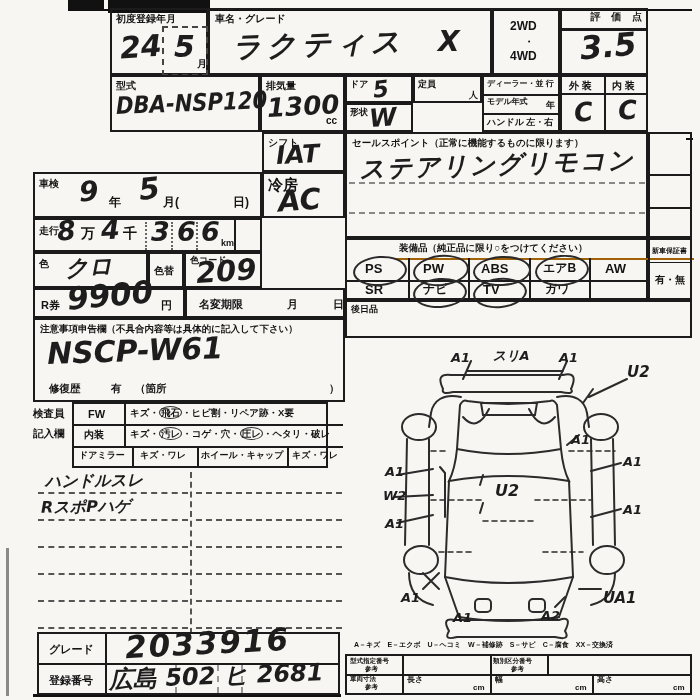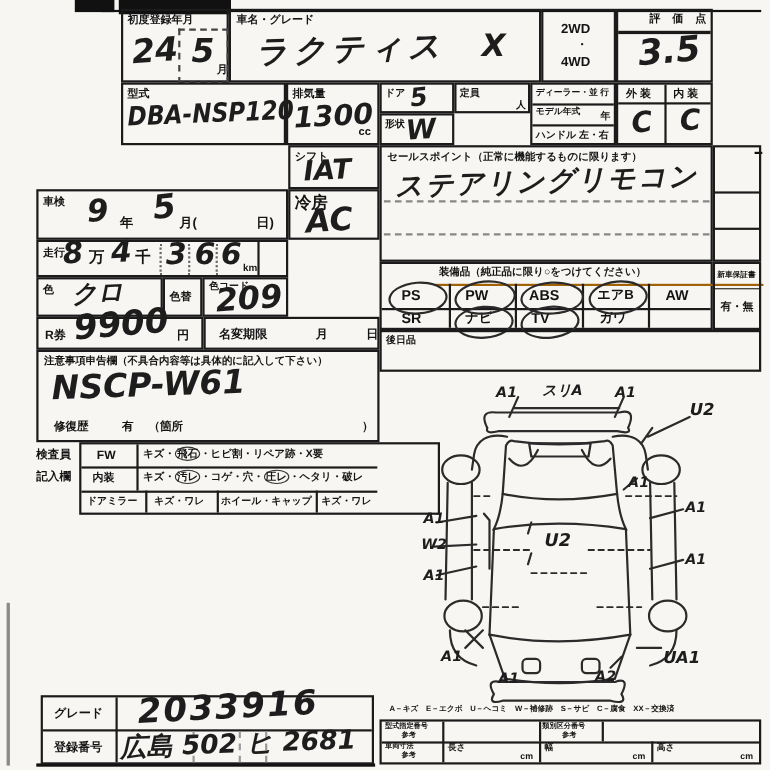--- a/index.html
+++ b/index.html
@@ -162,41 +162,58 @@
     <span class="lbl" style="left:5px;top:4px;font-size:9.5px;">注意事項申告欄（不具合内容等は具体的に記入して下さい）</span>
     <span class="hw" style="left:12px;top:16px;font-size:30px;transform:rotate(-2deg);">NSCP-W61</span>
     <span class="lbl" style="left:14px;top:63px;font-size:10.5px;">修復歴</span>
     <span class="lbl" style="left:76px;top:63px;font-size:10.5px;">有</span>
     <span class="lbl" style="left:100px;top:63px;font-size:10.5px;">（箇所</span>
     <span class="lbl" style="left:294px;top:63px;font-size:10.5px;">）</span>
   </div>
 
   <span class="lbl" style="left:33px;top:408px;font-size:10.5px;">検査員</span>
   <span class="lbl" style="left:33px;top:428px;font-size:10.5px;">記入欄</span>
-  <div class="box" style="left:72px;top:402px;width:328px;height:66px;">
+  <div class="box" style="left:72px;top:402px;width:256px;height:66px;">
     <div class="hline" style="left:0;top:20px;width:269px;"></div>
     <div class="hline" style="left:0;top:42px;width:269px;"></div>
     <div class="vline" style="left:50px;top:0;height:42px;"></div>
     <span class="lbl" style="left:14px;top:4px;font-size:11px;">FW</span>
     <div class="lbl" style="left:56px;top:4px;font-size:9.5px;">
       <span>キズ・</span><span class="oval-inline">飛石</span><span>・ヒビ割・リペア跡・X要</span>
     </div>
     <span class="lbl" style="left:10px;top:25px;font-size:10px;">内装</span>
     <div class="lbl" style="left:56px;top:25px;font-size:9.5px;">
       <span>キズ・</span><span class="oval-inline">汚レ</span><span>・コゲ・穴・</span><span class="oval-inline">圧レ</span><span>・ヘタリ・破レ</span>
     </div>
     <div class="vline" style="left:58px;top:42px;height:20px;"></div>
     <div class="vline" style="left:123px;top:42px;height:20px;"></div>
     <div class="vline" style="left:213px;top:42px;height:20px;"></div>
     <span class="lbl" style="left:5px;top:47px;font-size:9px;">ドアミラー</span>
     <span class="lbl" style="left:66px;top:47px;font-size:9px;">キズ・ワレ</span>
     <span class="lbl" style="left:127px;top:47px;font-size:9px;">ホイール・キャップ</span>
     <span class="lbl" style="left:218px;top:47px;font-size:9px;">キズ・ワレ</span>
   </div>
 
+  <div style="position:absolute;left:33px;top:468px;width:312px;height:170px;">
+    <div class="dash-v" style="left:157px;top:4px;height:162px;"></div>
+    <div class="dash-h" style="left:5px;top:24px;width:150px;"></div>
+    <div class="dash-h" style="left:163px;top:24px;width:146px;"></div>
+    <div class="dash-h" style="left:5px;top:51px;width:150px;"></div>
+    <div class="dash-h" style="left:163px;top:51px;width:146px;"></div>
+    <div class="dash-h" style="left:5px;top:78px;width:150px;"></div>
+    <div class="dash-h" style="left:163px;top:78px;width:146px;"></div>
+    <div class="dash-h" style="left:5px;top:105px;width:150px;"></div>
+    <div class="dash-h" style="left:163px;top:105px;width:146px;"></div>
+    <div class="dash-h" style="left:5px;top:132px;width:150px;"></div>
+    <div class="dash-h" style="left:163px;top:132px;width:146px;"></div>
+    <div class="dash-h" style="left:5px;top:159px;width:150px;"></div>
+    <div class="dash-h" style="left:163px;top:159px;width:146px;"></div>
+    <span class="hw" style="left:12px;top:5px;font-size:16px;transform:rotate(-1deg);">ハンドルスレ</span>
+    <span class="hw" style="left:8px;top:31px;font-size:16px;transform:rotate(-1deg);">RスポPハゲ</span>
+  </div>
 
   <div class="box" style="left:345px;top:132px;width:303px;height:106px;">
     <span class="lbl" style="left:5px;top:4px;font-size:9.5px;">セールスポイント（正常に機能するものに限ります）</span>
     <span class="hw" style="left:12px;top:18px;font-size:25px;letter-spacing:2px;transform:rotate(-2deg);">ステアリングリモコン</span>
     <div class="dash-h" style="left:2px;top:48px;width:296px;border-top-color:#888;"></div>
     <div class="dash-h" style="left:2px;top:78px;width:296px;border-top-color:#888;"></div>
   </div>
   <div class="box" style="left:648px;top:132px;width:44px;height:106px;">
     <div class="hline" style="left:0;top:40px;width:40px;"></div>
     <div class="hline" style="left:0;top:73px;width:40px;"></div>

